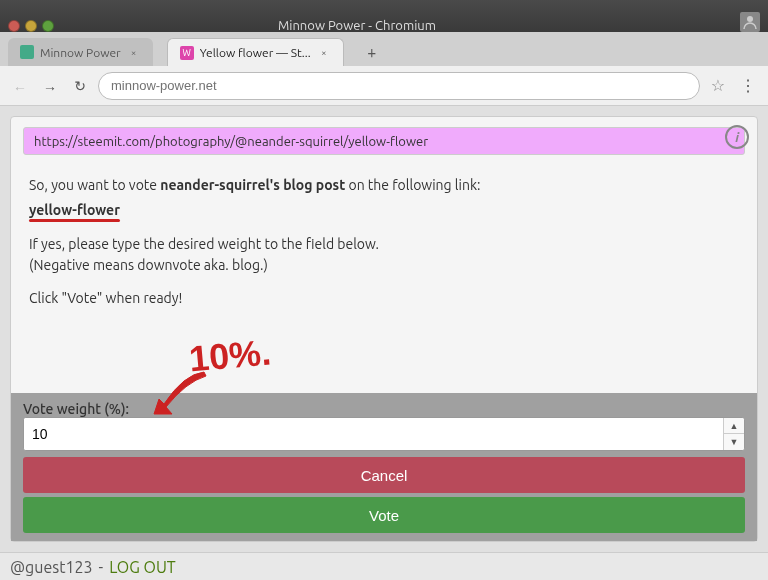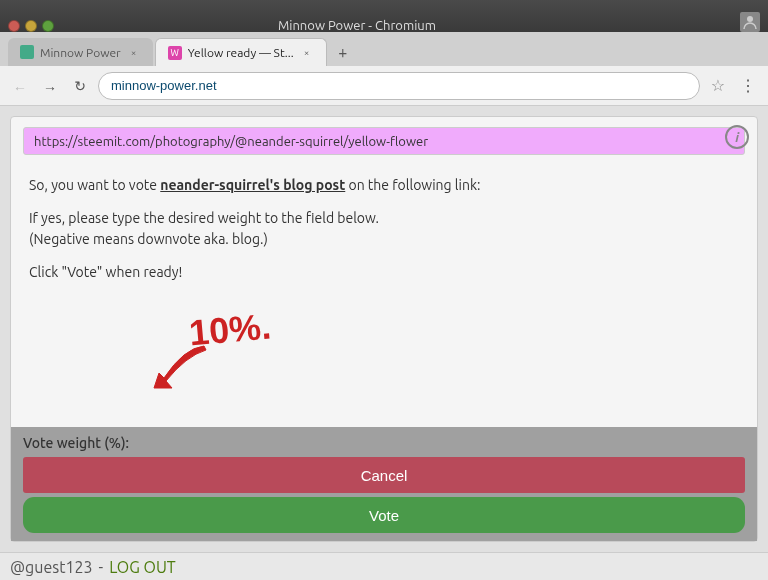--- a/index.html
+++ b/index.html
@@ -45,21 +45,21 @@
       font-size: 10px;
     }
 
     
     .tabbar {
       height: 34px;
       background: #d0d0d0;
       display: flex;
       align-items: flex-end;
       padding: 0 8px;
-      gap: 2px;
+      gap: 14px;
     }
     .tab {
       height: 28px;
       padding: 0 12px;
       display: flex;
       align-items: center;
       gap: 6px;
       border-radius: 6px 6px 0 0;
       font-size: 12px;
       cursor: pointer;
@@ -134,21 +134,21 @@
     }
     .nav-btn.disabled { color: #bbb; cursor: default; }
     .url-bar {
       flex: 1;
       height: 28px;
       border: 1px solid #bbb;
       border-radius: 14px;
       padding: 0 12px;
       background: white;
       font-size: 13px;
-      color: #0c4a6e;
+      color: #737373;
       outline: none;
     }
     .star-btn {
       width: 24px; height: 24px;
       display: flex; align-items: center; justify-content: center;
       color: #888;
       font-size: 16px;
       cursor: pointer;
     }
     .menu-btn {
@@ -204,21 +204,21 @@
 
     
     .content-text {
       padding: 10px 18px;
       flex: 1;
       font-size: 14px;
       color: #333;
       line-height: 1.5;
       position: relative;
     }
-    .content-text .bold { font-weight: bold; text-decoration: underline; }
+    .content-text .bold { font-weight: bold; }
     .content-text .link-style {
       color: #333;
       font-weight: bold;
       position: relative;
       display: inline-block;
     }
     .red-underline {
       display: block;
       height: 3px;
       background: #cc2222;
@@ -312,21 +312,21 @@
       border-radius: 3px;
       color: white;
       font-size: 15px;
       cursor: pointer;
     }
     .btn-vote {
       width: 100%;
       height: 36px;
       background: #4a9a4a;
       border: none;
-      border-radius: 11px;
+      border-radius: 3px;
       color: white;
       font-size: 15px;
       cursor: pointer;
     }
 
     
     .statusbar {
       height: 28px;
       background: #e8e8e8;
       border-top: 1px solid #ccc;
@@ -361,21 +361,21 @@
 </div>
 
 <div class="tabbar">
   <div class="tab tab-inactive">
     <div class="tab-favicon tab-favicon-minnow"></div>
     <span class="tab-label">Minnow Power</span>
     <div class="tab-close">×</div>
   </div>
   <div class="tab tab-active">
     <div class="tab-favicon tab-favicon-yellow">W</div>
-    <span class="tab-label">Yellow ready — St...</span>
+    <span class="tab-label">Yellow flower — St...</span>
     <div class="tab-close">×</div>
   </div>
   <div class="tab-new">+</div>
 </div>
 
 <div class="addressbar">
   <div class="nav-btn disabled">←</div>
   <div class="nav-btn">→</div>
   <div class="nav-btn">↻</div>
   <input class="url-bar" type="text" value="minnow-power.net" style="">
@@ -386,34 +386,47 @@
 <div class="main-area">
   <div class="content-box">
     <div class="info-icon">i</div>
 
     <div class="url-display">https://steemit.com/photography/@neander-squirrel/yellow-flower</div>
 
     <div class="content-text">
       <p>
         <span>So, you want to vote </span><span class="bold">neander-squirrel's blog post</span><span> on the following link:</span>
       </p>
+      <p style="margin-top:4px;">
+        <span class="link-style bold">
+          <span>yellow-flower</span>
+          <span class="red-underline"></span>
+        </span>
+      </p>
       <p style="margin-top:12px;">If yes, please type the desired weight to the field below.</p>
       <p>(Negative means downvote aka. blog.)</p>
       <p style="margin-top:12px;">Click "Vote" when ready!</p>
 
       <div class="annotation-area">
         <span class="annotation-text">10%.</span>
         <svg class="annotation-arrow" viewBox="0 0 80 60" xmlns="http://www.w3.org/2000/svg">
           <path d="M70 8 Q50 10 30 40 L25 35 L20 50 L38 50 L32 43 Q52 18 72 12 Z" fill="#cc2222" stroke="#cc2222" stroke-width="1"></path>
         </svg>
       </div>
     </div>
 
     <div class="bottom-controls">
       <div class="vote-weight-label">Vote weight (%):</div>
+      <div class="vote-input-wrapper">
+        <input class="vote-input" type="number" value="10" style="">
+        <div class="vote-spinner">
+          <div class="spinner-btn">▲</div>
+          <div class="spinner-btn">▼</div>
+        </div>
+      </div>
       <div class="action-buttons">
         <button class="btn-cancel">Cancel</button>
         <button class="btn-vote">Vote</button>
       </div>
     </div>
   </div>
 </div>
 
 <div class="statusbar">
   <span>@guest123</span>

